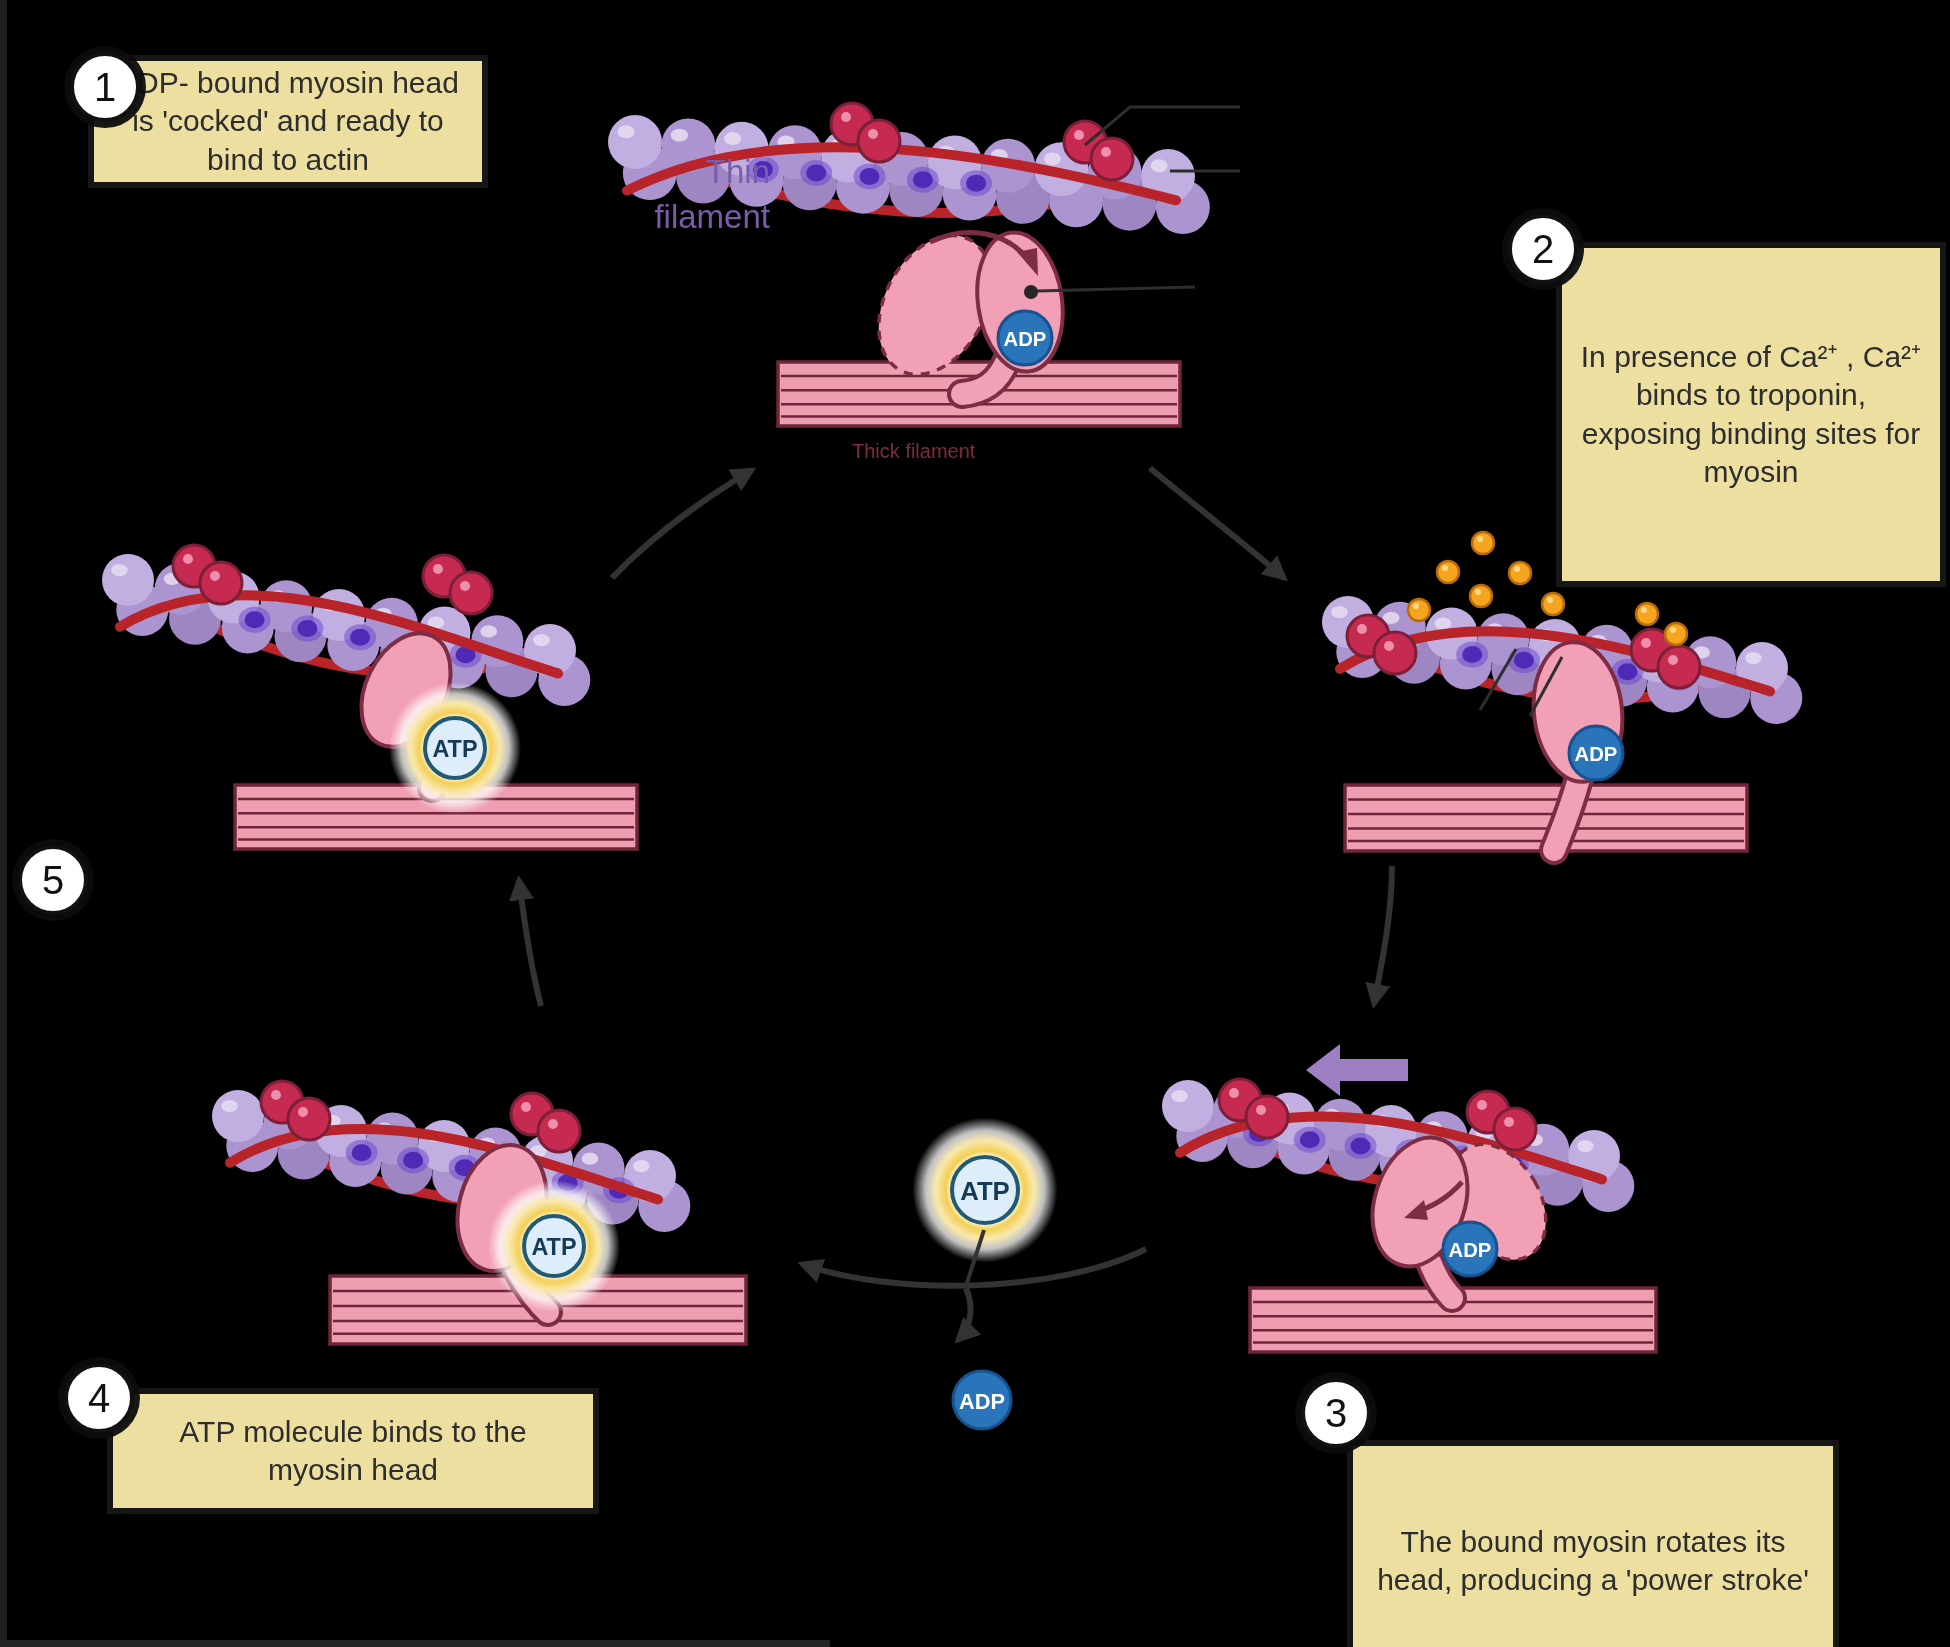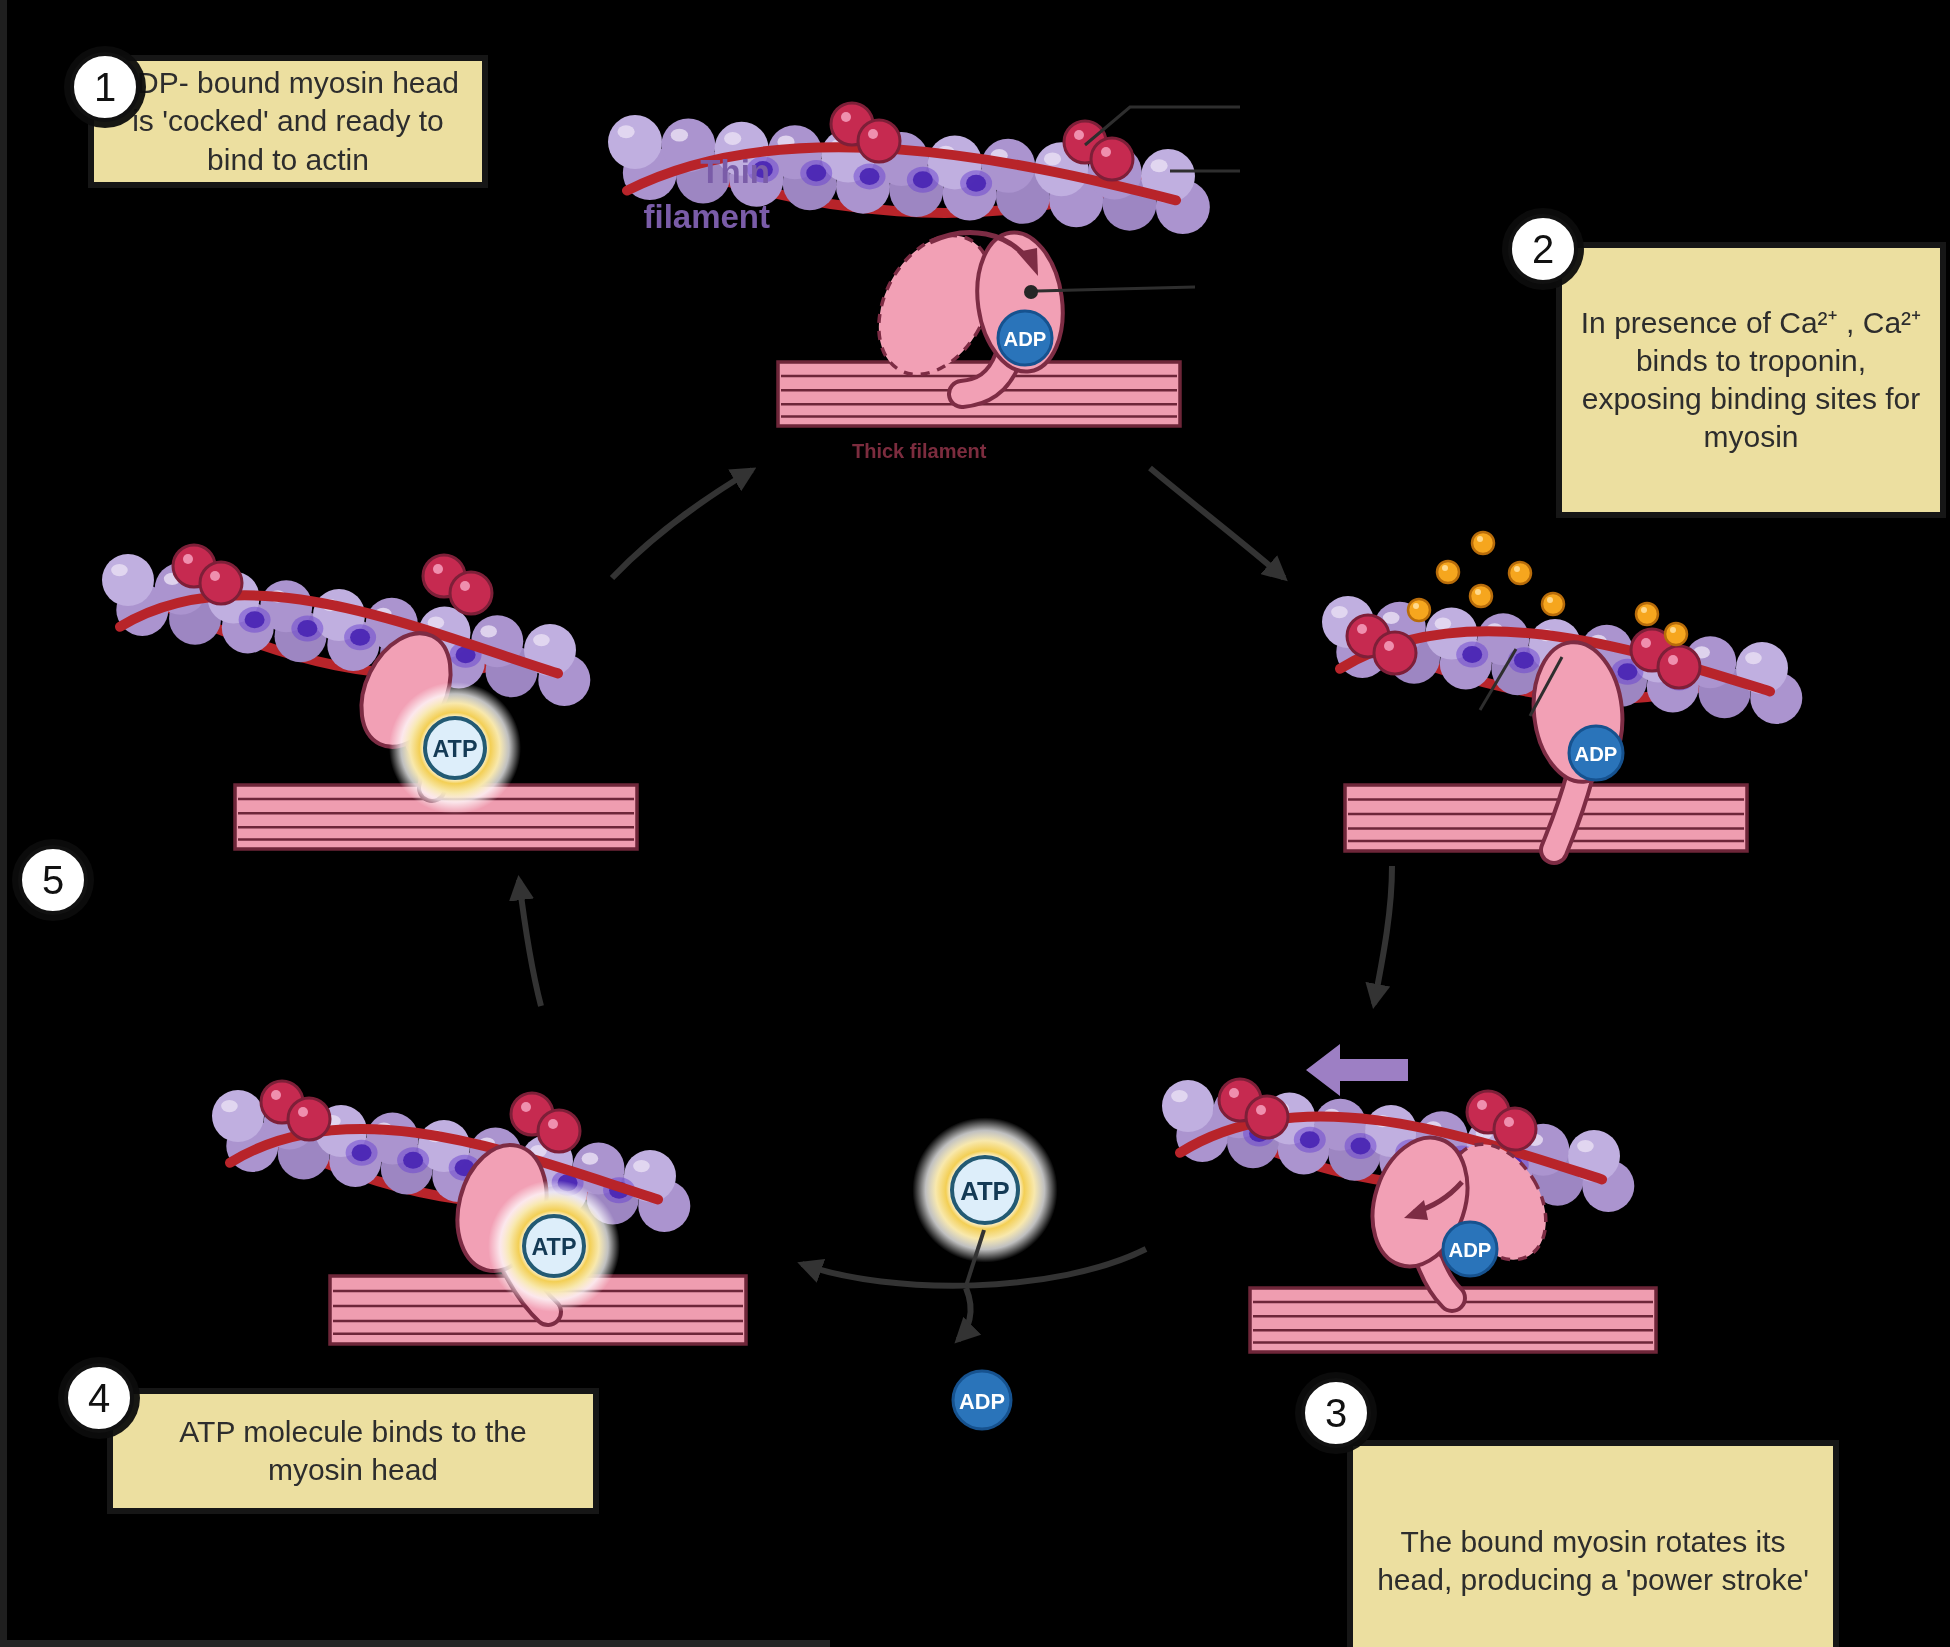--- a/index.html
+++ b/index.html
@@ -8,21 +8,21 @@
   svg.ill{position:absolute;overflow:visible;z-index:1;}
   #overlay{position:absolute;left:0;top:0;z-index:2;}
   .step-box{position:absolute;z-index:3;background:#ecdfa0;border:6px solid #161616;
             box-shadow:0 0 0 3px #000;color:#2d2d2d;font-size:30px;line-height:1.27;
             text-align:center;display:flex;align-items:center;justify-content:center;
             padding:12px 16px;box-sizing:border-box;}
   .step-num{position:absolute;z-index:4;width:70px;height:70px;border-radius:50%;
             background:#ffffff;border:4px solid #111;box-sizing:border-box;color:#111;
             font-size:40px;display:flex;align-items:center;justify-content:center;
             box-shadow:0 0 0 6px rgba(12,12,12,0.95);}
-  .fil-label{position:absolute;z-index:3;font-weight:bold;}
+  .fil-label{position:absolute;z-index:3;font-weight:normal;}
   .thin-label{left:602px;top:150px;width:168px;text-align:right;color:#7a5ca8;
               font-size:33px;line-height:1.35;white-space:pre-line;}
   .thick-label{left:852px;top:440px;width:280px;color:#7c2c3e;font-size:20px;}
   .artifact{position:absolute;z-index:0;}
 </style>
 </head>
 <body>
 
 <div class="canvas">
 
@@ -486,21 +486,21 @@
 
   <div class="step-num" style="left:70px;top:52px">1</div>
   <div class="step-num" style="left:1508px;top:214px">2</div>
   <div class="step-num" style="left:1301px;top:1378px">3</div>
   <div class="step-num" style="left:64px;top:1363px">4</div>
   <div class="step-num" style="left:18px;top:845px">5</div>
 
   <div class="step-box" style="left:88px;top:55px;width:400px;height:133px">
     <span>ADP- bound myosin head is 'cocked' and ready to bind to actin</span>
   </div>
-  <div class="step-box" style="left:1556px;top:242px;width:390px;height:276px">
+  <div class="step-box" style="left:1556px;top:242px;width:390px;height:345px">
     <span>In presence of Ca²⁺ , Ca²⁺ binds to troponin, exposing binding sites for myosin</span>
   </div>
   <div class="step-box" style="left:1347px;top:1440px;width:492px;height:242px">
     <span>The bound myosin rotates its head, producing a 'power stroke'</span>
   </div>
   <div class="step-box" style="left:107px;top:1388px;width:492px;height:126px">
     <span>ATP molecule binds to the myosin head</span>
   </div>
 
 </div>

